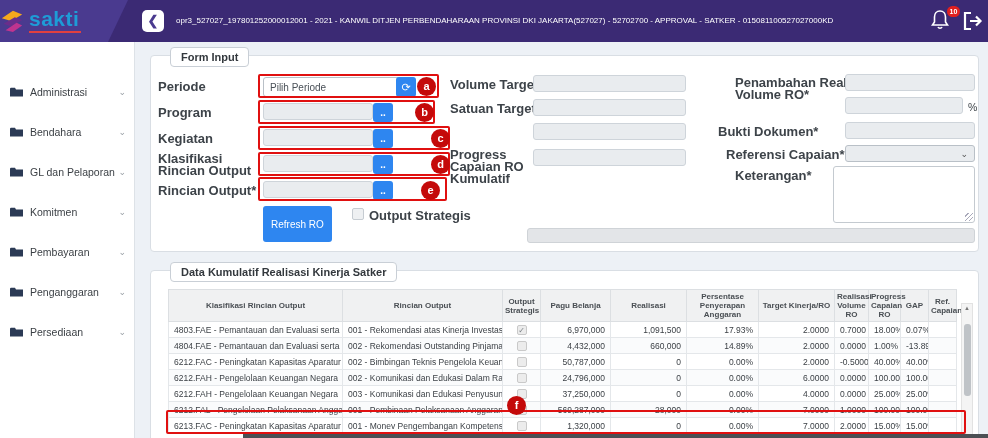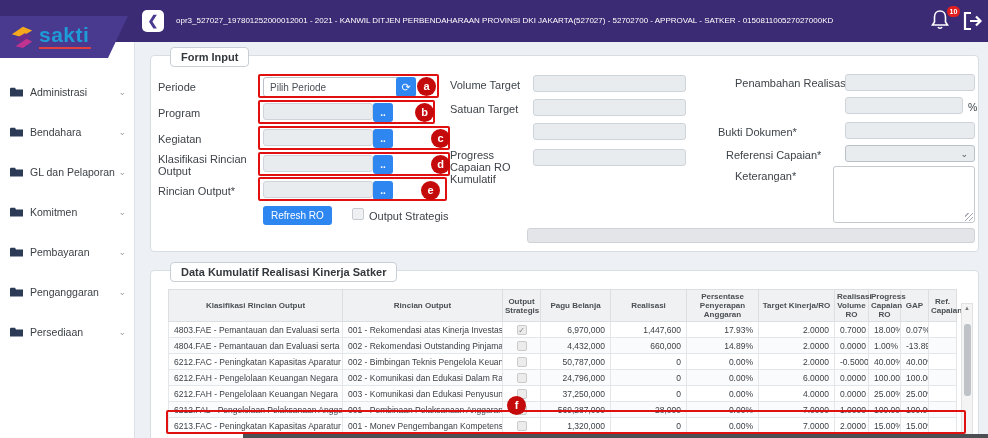--- a/index.html
+++ b/index.html
@@ -2,22 +2,22 @@
 <html><head>
 <meta charset="utf-8">
 <style>
   * { margin:0; padding:0; box-sizing:border-box; }
   html,body { background:#888; }
   body { font-family:"Liberation Sans", sans-serif; }
   .screen{ position:relative; width:988px; height:438px; background:#edf1f6; overflow:hidden; margin:0 auto; }
 
   
   .topbar{ position:absolute; left:0; top:0; width:988px; height:42px; background:#3b2a74; z-index:5; }
-  .logo-area{ position:absolute; left:0; top:16px; width:128px; height:42px; background:#4a3a8f;
-              clip-path:polygon(0 0, 128px 0, 108px 42px, 0 42px); display:flex; align-items:center; padding-left:10px; }
+  .logo-area{ position:absolute; left:0; top:0; width:128px; height:42px; background:#4a3a8f;
+              clip-path:polygon(0 0, 128px 0, 108px 42px, 0 42px); display:flex; align-items:center; }
   .logo-text{ font-size:21px; font-weight:bold; color:#1e9cd7; letter-spacing:.5px; line-height:18px; }
   .logo-tagline{ display:block; width:52px; height:2px; background:#e04040; margin-top:1px; }
   .back-btn{ position:absolute; left:142px; top:10px; width:22px; height:22px; background:#fff; border:none; border-radius:5px;
              color:#4a3a8f; font-weight:bold; font-size:13px; line-height:20px; text-align:center; cursor:pointer; }
   .topbar-title{ position:absolute; left:176px; top:16px; width:680px; color:#fff; font-size:8px; white-space:nowrap; overflow:hidden; }
   .bell-wrap{ position:absolute; left:930px; top:9px; width:26px; height:26px; }
   .badge{ position:absolute; right:-4px; top:-3px; min-width:13px; height:11px; background:#e02020; color:#fff; font-size:7px; font-weight:bold;
           border-radius:6px; text-align:center; line-height:11px; padding:0 2px; }
   .logout-wrap{ position:absolute; left:962px; top:10px; width:22px; height:22px; }
 
@@ -27,30 +27,30 @@
   .side-item .folder{ width:13px; height:10px; margin-right:7px; flex:0 0 auto; }
   .side-item .lbl{ flex:1 1 auto; white-space:nowrap; overflow:hidden; }
   .side-item .chev{ color:#9aa0a6; font-size:9px; flex:0 0 auto; }
 
   
   .card{ position:absolute; background:#fff; border:1px solid #d9dee4; border-radius:4px; }
   .card-legend{ position:absolute; background:#fff; border:1px solid #c9cfd6; border-radius:4px; padding:3px 10px;
                 font-size:11px; font-weight:bold; color:#33383d; z-index:4; white-space:nowrap; }
 
   
-  .flabel{ position:absolute; font-size:11px; font-weight:normal; color:#3d4349; line-height:12px; }
+  .flabel{ position:absolute; font-size:13px; font-weight:bold; color:#3d4349; line-height:12px; }
   .finput{ position:absolute; background:#e9ecef; border:1px solid #ced4da; border-radius:3px; height:17px; }
   .fselect{ position:absolute; background:#fff; border:1px solid #b9c0c7; border-radius:3px; height:20px; font-size:10px; color:#495057;
             display:flex; align-items:center; justify-content:space-between; padding:0 6px; cursor:pointer; }
   .fselect .chev{ color:#555; font-size:9px; }
   .fselect.disabled{ background:#e9ecef; }
   .btn-blue{ position:absolute; background:#2e86f0; border:none; border-radius:3px; color:#fff; cursor:pointer; }
   .btn-lookup{ width:20px; height:19px; font-size:10px; font-weight:bold; line-height:10px; }
   .btn-refresh-icon{ width:20px; height:20px; font-size:11px; }
-  .btn-refresh-ro{ height:19px; padding:0 8px; font-size:10px; }
+  .btn-refresh-ro{ height:36px; padding:0 8px; font-size:10px; }
   .chk{ position:absolute; width:12px; height:12px; background:#eef0f2; border:1px solid #c6ccd2; border-radius:2px; cursor:pointer; }
   .pct{ position:absolute; font-size:10.5px; color:#3d4349; }
   .ftextarea{ position:absolute; background:#fff; border:1px solid #c4cad0; border-radius:3px; }
   .resize-grip{ position:absolute; right:1px; bottom:1px; width:8px; height:8px;
                 background:repeating-linear-gradient(135deg, transparent 0 2px, #aab 2px 3px); }
   .action-bar{ position:absolute; background:#e3e5e8; border:1px solid #cfd3d7; border-radius:3px; }
 
   
   .dtable{ position:absolute; border-collapse:collapse; table-layout:fixed; background:#fff; }
   .dtable th{ background:#f0f1f2; border:1px solid #dcdfe2; font-size:8px; font-weight:bold; color:#4a4f54;
@@ -248,21 +248,21 @@
           <th>GAP</th>
           <th>Ref. Capaian</th>
         </tr>
       </thead>
     <tbody id="tbody">
         <tr>
           <td>4803.FAE - Pemantauan dan Evaluasi serta Pelaporan</td>
           <td>001 - Rekomendasi atas Kinerja Investasi Pemerintah</td>
           <td class="ctr"><span class="tchk">✓</span></td>
           <td class="num">6,970,000</td>
-          <td class="num">1,447,600</td>
+          <td class="num">1,091,500</td>
           <td class="num">17.93%</td>
           <td class="num">2.0000</td>
           <td class="num">0.7000</td>
           <td class="num">18.00%</td>
           <td class="num">0.07%</td>
           <td class=""></td>
         </tr>
         <tr>
           <td>4804.FAE - Pemantauan dan Evaluasi serta Pelaporan</td>
           <td>002 - Rekomendasi Outstanding Pinjaman</td>

